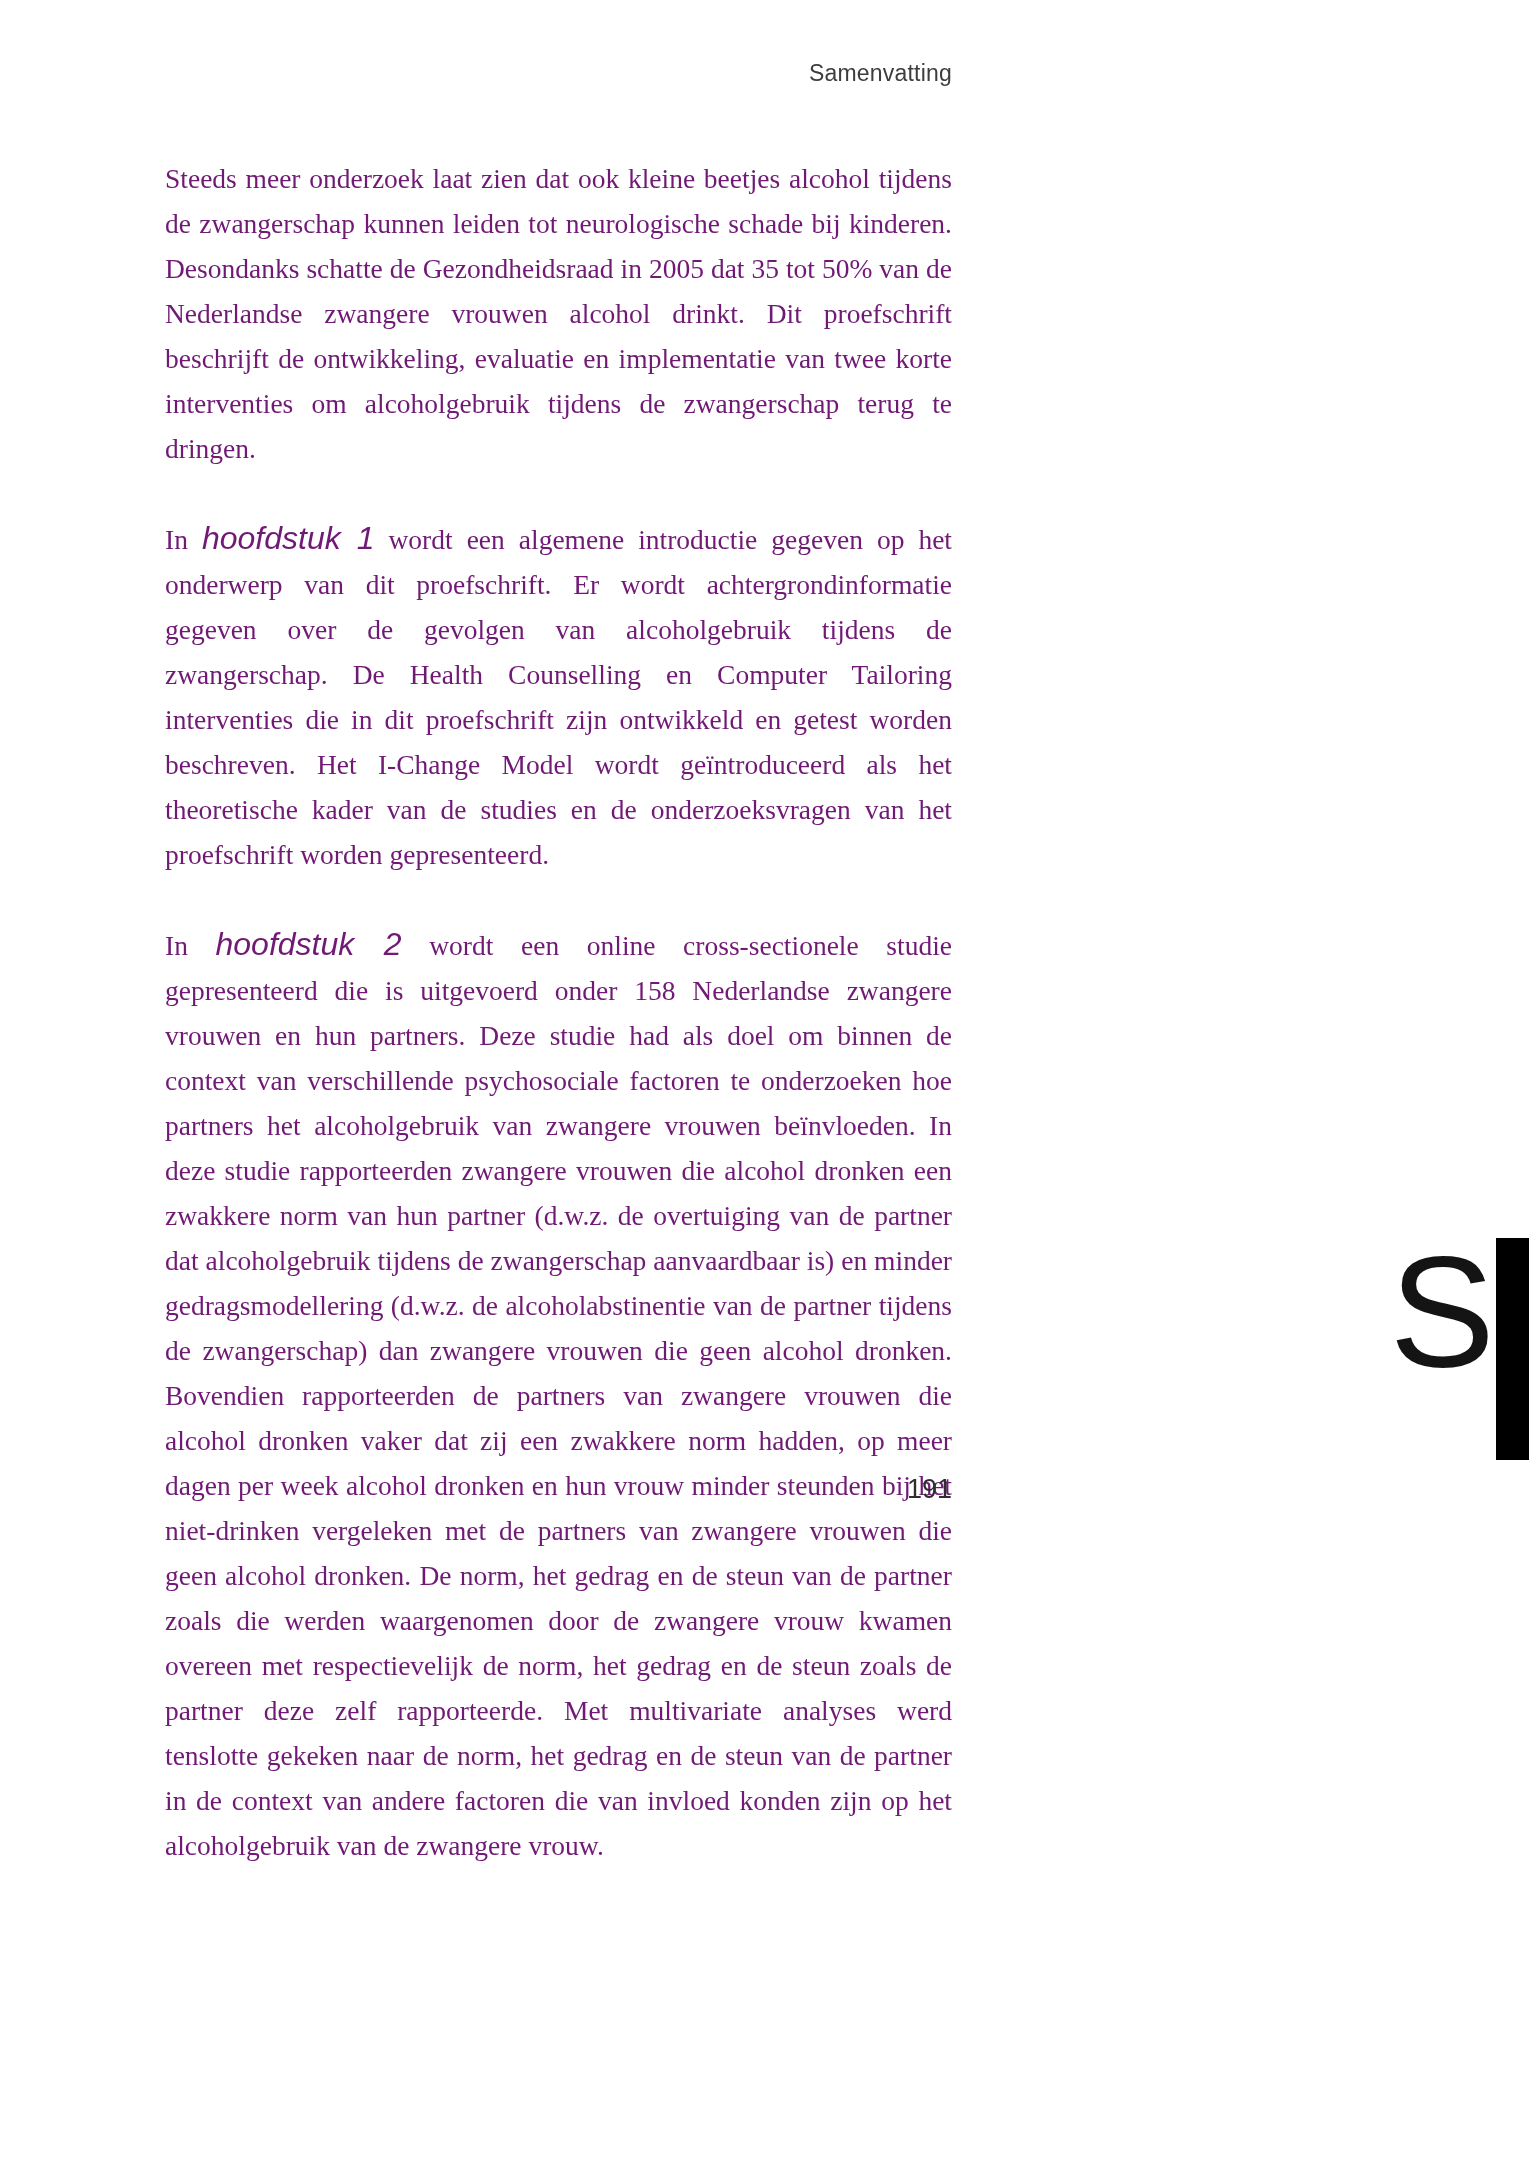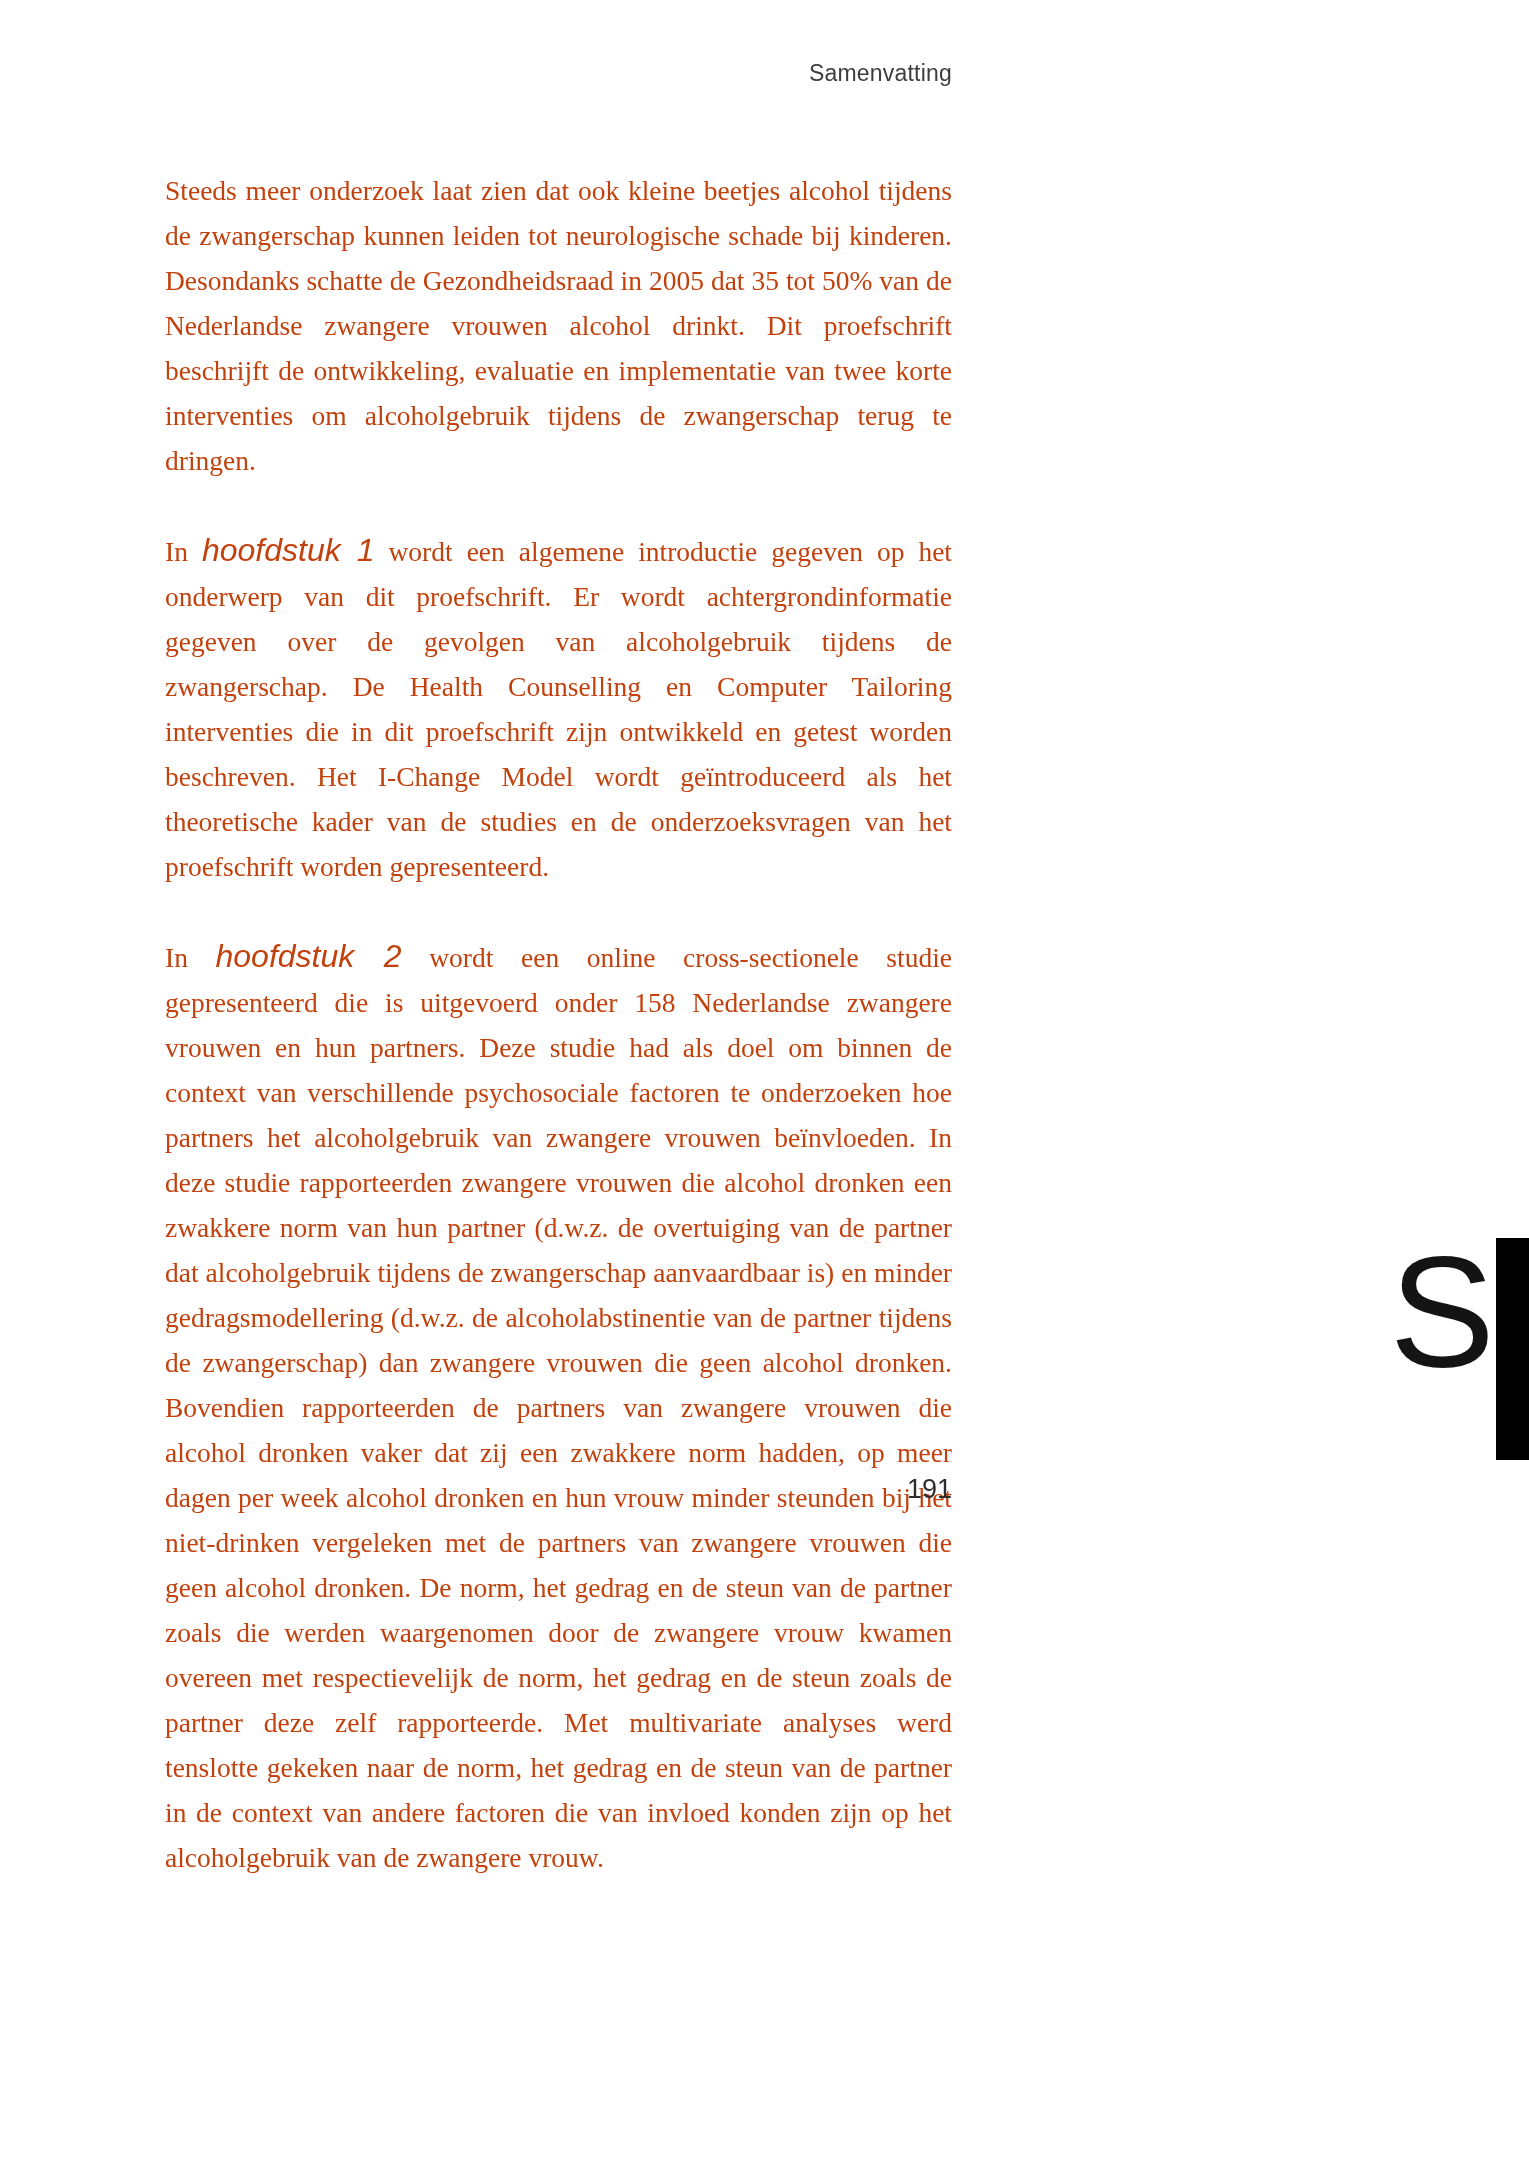--- a/index.html
+++ b/index.html
@@ -19,27 +19,27 @@
     left: 165px;
     width: 787px;
     text-align: right;
     font-family: "Liberation Sans", sans-serif;
     font-size: 23px;
     color: #3d3d3d;
     letter-spacing: 0.2px;
   }
   .summary-body {
     position: absolute;
-    top: 168px;
+    top: 156px;
     left: 165px;
     width: 787px;
     text-align: justify;
     font-size: 27.5px;
     line-height: 45px;
-    color: #c2410c;
+    color: #701a75;
   }
   .para { margin: 0; }
   .para + .para { margin-top: 45px; }
   .chapter-ref {
     font-family: "Liberation Sans", sans-serif;
     font-style: italic;
     font-size: 32px;
   }
   .chapter-tab-bar {
     position: absolute;

